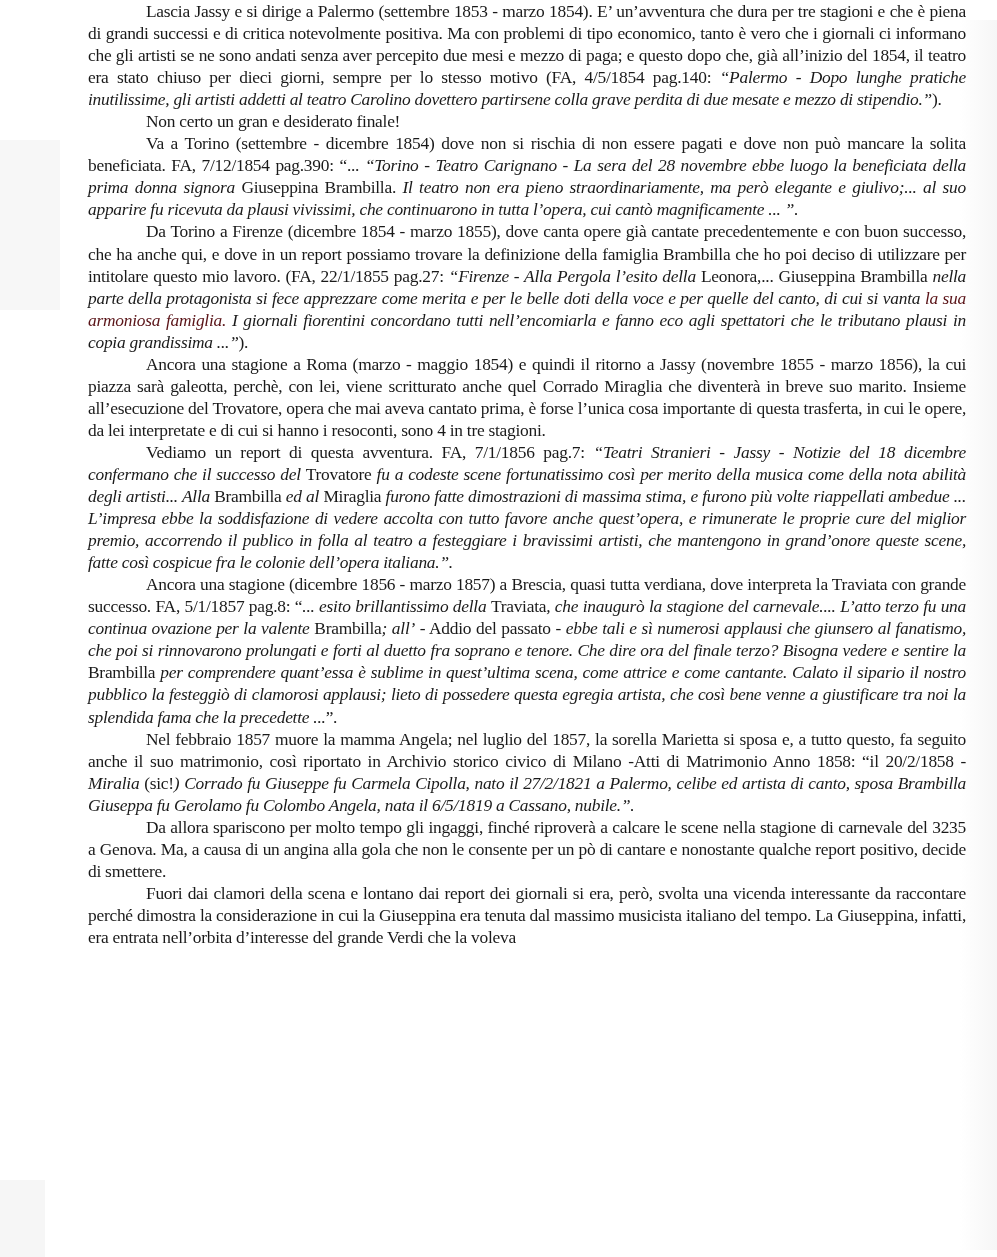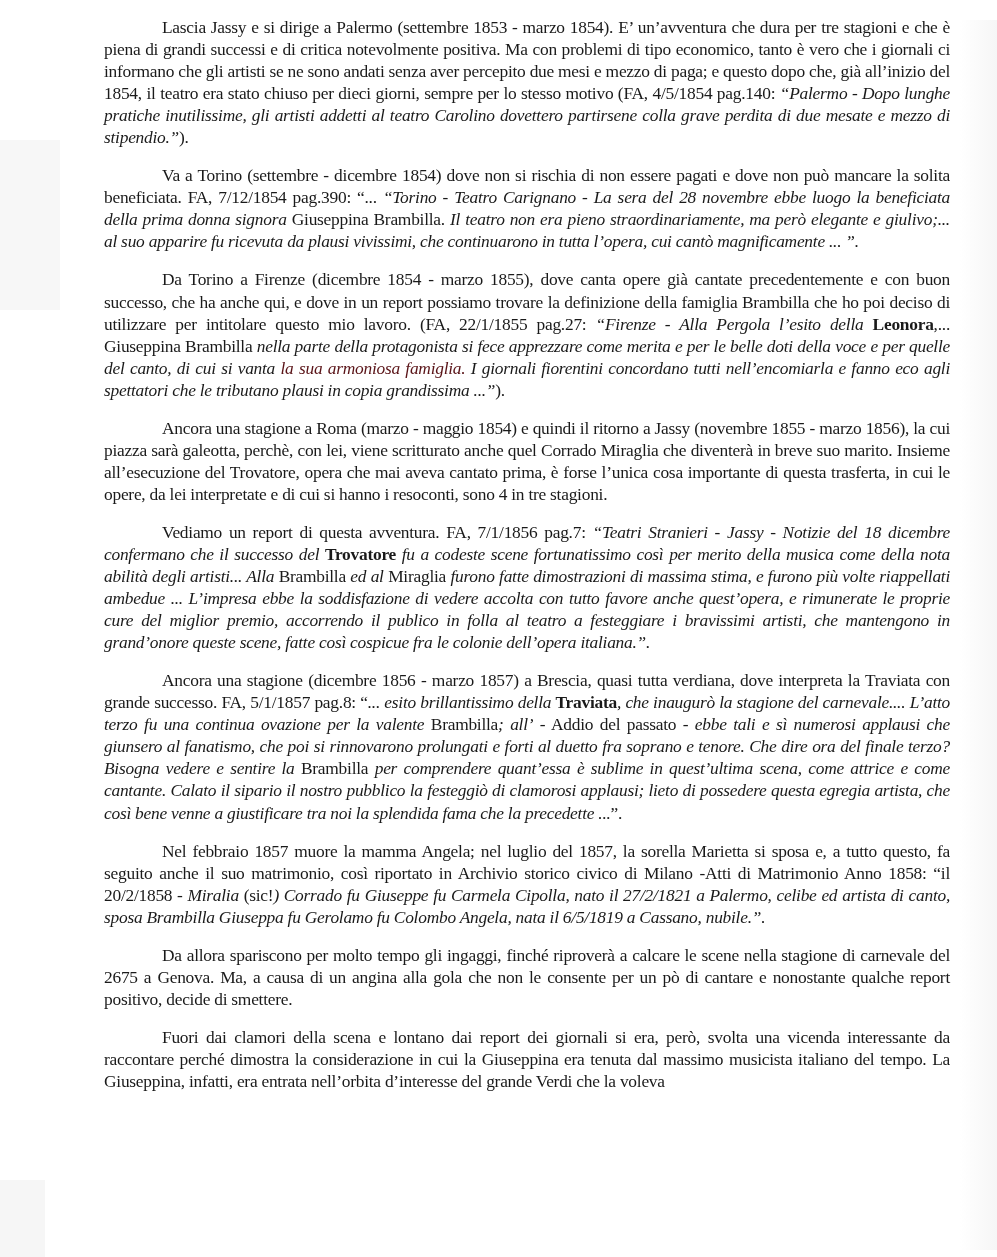--- a/index.html
+++ b/index.html
@@ -3,38 +3,39 @@
 <meta charset="utf-8">
 <style>
   html, body { margin: 0; padding: 0; background: #ffffff; }
   body { width: 997px; height: 1257px; overflow: hidden; position: relative; }
   .page {
     position: absolute; left: 88px; top: 0px; width: 878px;
     font-family: "Liberation Serif", "DejaVu Serif", serif;
     font-size: 17.4px; line-height: 22.05px; color: #1a1a1a;
     text-align: justify; letter-spacing: -0.25px;
   }
-  .page p { margin: 16px; text-indent: 58px; }
+  .page p { margin: 0; text-indent: 58px; }
   .page i { font-style: italic; }
-  .page b { font-weight: bold; }
+  .page b { font-weight: normal; }
   .hl { color: #5a1418; }
   .artifact-a { position: absolute; left: 0; top: 140px; width: 60px; height: 170px; background: #f7f7f7; }
   .artifact-b { position: absolute; left: 960px; top: 20px; width: 37px; height: 1230px; background: linear-gradient(90deg,#ffffff,#f6f6f6); }
   .artifact-c { position: absolute; left: 0; top: 1180px; width: 45px; height: 77px; background: #f6f6f6; }
 </style>
 </head>
 <body>
 
 <div class="artifact-a"></div>
 <div class="artifact-b"></div>
 <div class="artifact-c"></div>
 
 <div class="page">
   <p><span>Lascia Jassy e si dirige a Palermo (settembre 1853 - marzo 1854). E’ un’avventura che dura per tre stagioni e che è piena di grandi successi e di critica notevolmente positiva. Ma con problemi di tipo economico, tanto è vero che i giornali ci informano che gli artisti se ne sono andati senza aver percepito due mesi e mezzo di paga; e questo dopo che, già all’inizio del 1854, il teatro era stato chiuso per dieci giorni, sempre per lo stesso motivo (FA, 4/5/1854 pag.140: </span><i>“Palermo - Dopo lunghe pratiche inutilissime, gli artisti addetti al teatro Carolino dovettero partirsene colla grave perdita di due mesate e mezzo di stipendio.”</i><span>).</span></p>
+  <p><span>Non certo un gran e desiderato finale!</span></p>
   <p><span>Va a Torino (settembre - dicembre 1854) dove non si rischia di non essere pagati e dove non può mancare la solita beneficiata. FA, 7/12/1854 pag.390: “... </span><i>“Torino - Teatro Carignano - La sera del 28 novembre ebbe luogo la beneficiata della prima donna signora </i><span>Giuseppina Brambilla. </span><i>Il teatro non era pieno straordinariamente, ma però elegante e giulivo;... al suo apparire fu ricevuta da plausi vivissimi, che continuarono in tutta l’opera, cui cantò magnificamente ... ”.</i></p>
   <p><span>Da Torino a Firenze (dicembre 1854 - marzo 1855), dove canta opere già cantate precedentemente e con buon successo, che ha anche qui, e dove in un report possiamo trovare la definizione della famiglia Brambilla che ho poi deciso di utilizzare per intitolare questo mio lavoro. (FA, 22/1/1855 pag.27: </span><i>“Firenze - Alla Pergola l’esito della </i><b>Leonora</b><span>,... Giuseppina Brambilla </span><i>nella parte della protagonista si fece apprezzare come merita e per le belle doti della voce e per quelle del canto, di cui si vanta </i><i class="hl">la sua armoniosa famiglia.</i><i> I giornali fiorentini concordano tutti nell’encomiarla e fanno eco agli spettatori che le tributano plausi in copia grandissima ...”</i><span>).</span></p>
   <p><span>Ancora una stagione a Roma (marzo - maggio 1854) e quindi il ritorno a Jassy (novembre 1855 - marzo 1856), la cui piazza sarà galeotta, perchè, con lei, viene scritturato anche quel Corrado Miraglia che diventerà in breve suo marito. Insieme all’esecuzione del Trovatore, opera che mai aveva cantato prima, è forse l’unica cosa importante di questa trasferta, in cui le opere, da lei interpretate e di cui si hanno i resoconti, sono 4 in tre stagioni.</span></p>
   <p><span>Vediamo un report di questa avventura. FA, 7/1/1856 pag.7: </span><i>“Teatri Stranieri - Jassy - Notizie del 18 dicembre confermano che il successo del </i><b>Trovatore</b><i> fu a codeste scene fortunatissimo così per merito della musica come della nota abilità degli artisti... Alla </i><span>Brambilla </span><i>ed al </i><span>Miraglia </span><i>furono fatte dimostrazioni di massima stima, e furono più volte riappellati ambedue ... L’impresa ebbe la soddisfazione di vedere accolta con tutto favore anche quest’opera, e rimunerate le proprie cure del miglior premio, accorrendo il publico in folla al teatro a festeggiare i bravissimi artisti, che mantengono in grand’onore queste scene, fatte così cospicue fra le colonie dell’opera italiana.”.</i></p>
   <p><span>Ancora una stagione (dicembre 1856 - marzo 1857) a Brescia, quasi tutta verdiana, dove interpreta la Traviata con grande successo. FA, 5/1/1857 pag.8: “</span><i>... esito brillantissimo della </i><b>Traviata</b><i>, che inaugurò la stagione del carnevale.... L’atto terzo fu una continua ovazione per la valente </i><span>Brambilla</span><i>; all’</i><span> - Addio del passato - </span><i>ebbe tali e sì numerosi applausi che giunsero al fanatismo, che poi si rinnovarono prolungati e forti al duetto fra soprano e tenore. Che dire ora del finale terzo? Bisogna vedere e sentire la </i><span>Brambilla </span><i>per comprendere quant’essa è sublime in quest’ultima scena, come attrice e come cantante. Calato il sipario il nostro pubblico la festeggiò di clamorosi applausi; lieto di possedere questa egregia artista, che così bene venne a giustificare tra noi la splendida fama che la precedette ...</i><span>”.</span></p>
   <p><span>Nel febbraio 1857 muore la mamma Angela; nel luglio del 1857, la sorella Marietta si sposa e, a tutto questo, fa seguito anche il suo matrimonio, così riportato in Archivio storico civico di Milano -Atti di Matrimonio Anno 1858: “il 20/2/1858 - </span><i>Miralia</i><span> (sic!</span><i>) Corrado fu Giuseppe fu Carmela Cipolla, nato il 27/2/1821 a Palermo, celibe ed artista di canto, sposa Brambilla Giuseppa fu Gerolamo fu Colombo Angela, nata il 6/5/1819 a Cassano, nubile.”.</i></p>
-  <p><span>Da allora spariscono per molto tempo gli ingaggi, finché riproverà a calcare le scene nella stagione di carnevale del 2675 a Genova. Ma, a causa di un angina alla gola che non le consente per un pò di cantare e nonostante qualche report positivo, decide di smettere.</span></p>
+  <p><span>Da allora spariscono per molto tempo gli ingaggi, finché riproverà a calcare le scene nella stagione di carnevale del 3235 a Genova. Ma, a causa di un angina alla gola che non le consente per un pò di cantare e nonostante qualche report positivo, decide di smettere.</span></p>
   <p><span>Fuori dai clamori della scena e lontano dai report dei giornali si era, però, svolta una vicenda interessante da raccontare perché dimostra la considerazione in cui la Giuseppina era tenuta dal massimo musicista italiano del tempo. La Giuseppina, infatti, era entrata nell’orbita d’interesse del grande Verdi che la voleva</span></p>
 </div>
 
 </body></html>

